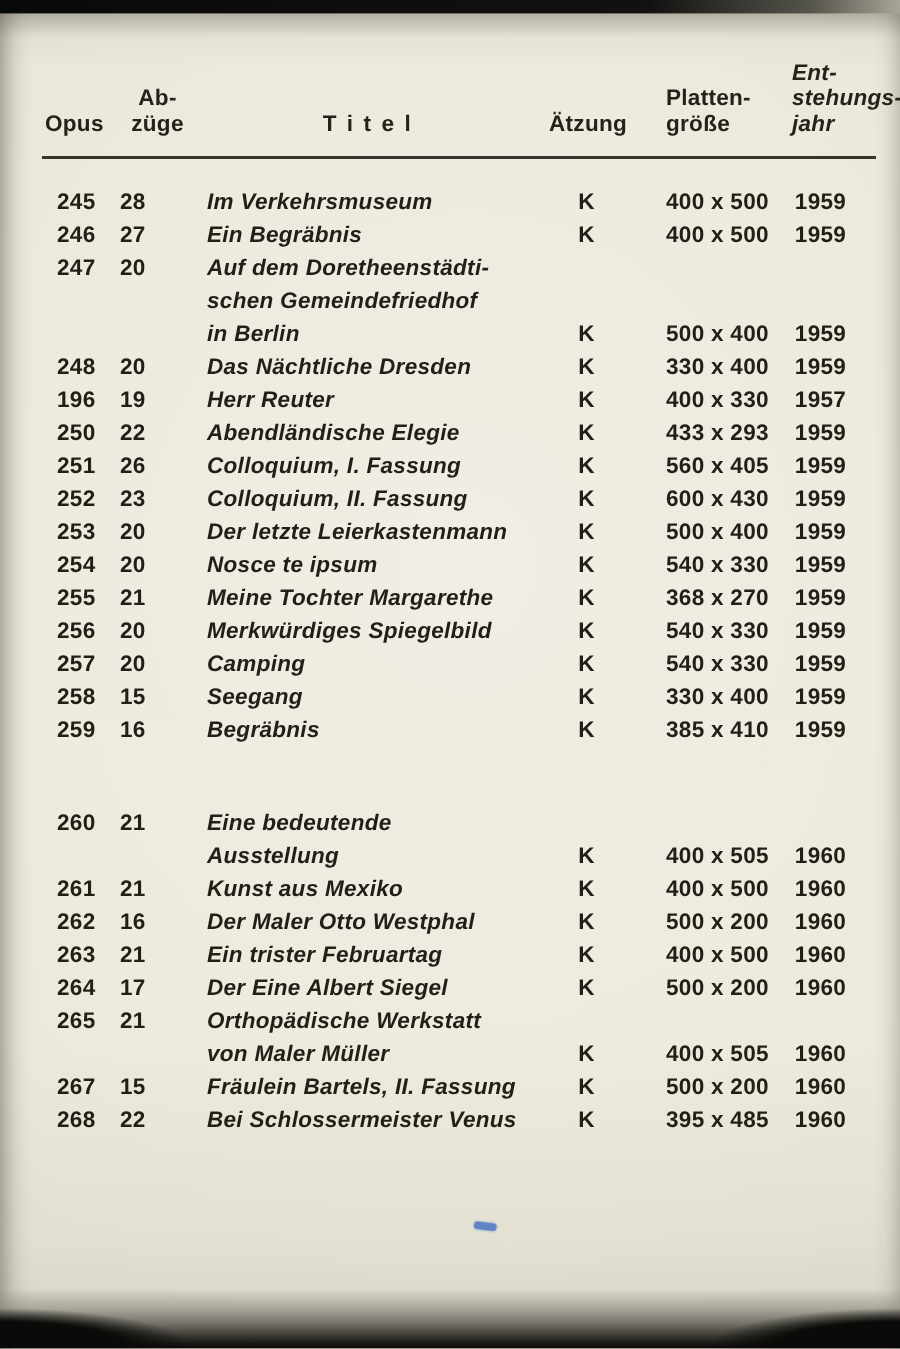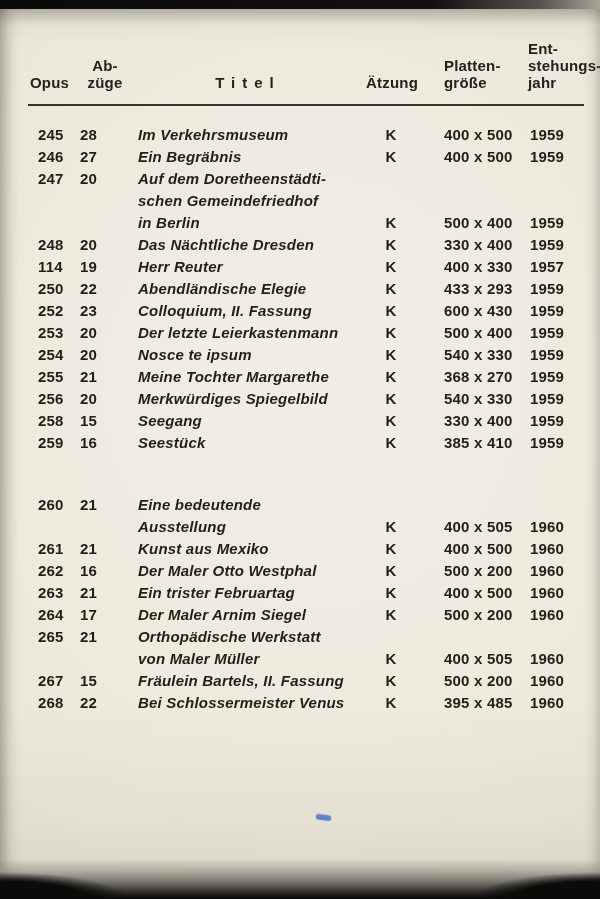--- a/index.html
+++ b/index.html
@@ -61,21 +61,21 @@
     vertical-align:bottom; font-weight:700; font-size:15px; line-height:17px;
     padding:0 0 13px 0; border-bottom:2.5px solid #37352b; text-align:left;
     color:#24221a; letter-spacing:0.2px;
   }
   th .line { display:block; }
   th.h-opus   { padding-left:2px; }
   th.h-copies { text-align:center; }
   th.h-title  { text-align:center; letter-spacing:7px; }
   th.h-etch   { text-align:right; }
   th.h-size   { padding-left:28px; }
-  th.h-year   { padding-left:12px; }
+  th.h-year   { padding-left:12px;font-style:italic; }
 
   td {
     font-weight:700; font-size:15px; line-height:22px;
     letter-spacing:0.2px; color:#221f16; padding:0;
   }
   tbody tr:first-child td { padding-top:18px; }
   tr.gap td { padding-top:40px; }
   td.cell-opus   { vertical-align:top; padding-left:10px; }
   td.cell-copies { vertical-align:top; text-align:left; }
   td.cell-title  { vertical-align:top; padding-left:8px;font-style:italic; }
@@ -162,40 +162,50 @@
             <td class="cell-opus">248</td>
             <td class="cell-copies">20</td>
             <td class="cell-title">
               <div>Das Nächtliche Dresden</div>
             </td>
             <td class="cell-etching">K</td>
             <td class="cell-size">330 x 400</td>
             <td class="cell-year">1959</td>
           </tr>
           <tr>
-            <td class="cell-opus">114</td>
+            <td class="cell-opus">196</td>
             <td class="cell-copies">19</td>
             <td class="cell-title">
               <div>Herr Reuter</div>
             </td>
             <td class="cell-etching">K</td>
             <td class="cell-size">400 x 330</td>
             <td class="cell-year">1957</td>
           </tr>
           <tr>
             <td class="cell-opus">250</td>
             <td class="cell-copies">22</td>
             <td class="cell-title">
               <div>Abendländische Elegie</div>
             </td>
             <td class="cell-etching">K</td>
             <td class="cell-size">433 x 293</td>
             <td class="cell-year">1959</td>
           </tr>
           <tr>
+            <td class="cell-opus">251</td>
+            <td class="cell-copies">26</td>
+            <td class="cell-title">
+              <div>Colloquium, I. Fassung</div>
+            </td>
+            <td class="cell-etching">K</td>
+            <td class="cell-size">560 x 405</td>
+            <td class="cell-year">1959</td>
+          </tr>
+          <tr>
             <td class="cell-opus">252</td>
             <td class="cell-copies">23</td>
             <td class="cell-title">
               <div>Colloquium, II. Fassung</div>
             </td>
             <td class="cell-etching">K</td>
             <td class="cell-size">600 x 430</td>
             <td class="cell-year">1959</td>
           </tr>
           <tr>
@@ -232,34 +242,44 @@
             <td class="cell-opus">256</td>
             <td class="cell-copies">20</td>
             <td class="cell-title">
               <div>Merkwürdiges Spiegelbild</div>
             </td>
             <td class="cell-etching">K</td>
             <td class="cell-size">540 x 330</td>
             <td class="cell-year">1959</td>
           </tr>
           <tr>
+            <td class="cell-opus">257</td>
+            <td class="cell-copies">20</td>
+            <td class="cell-title">
+              <div>Camping</div>
+            </td>
+            <td class="cell-etching">K</td>
+            <td class="cell-size">540 x 330</td>
+            <td class="cell-year">1959</td>
+          </tr>
+          <tr>
             <td class="cell-opus">258</td>
             <td class="cell-copies">15</td>
             <td class="cell-title">
               <div>Seegang</div>
             </td>
             <td class="cell-etching">K</td>
             <td class="cell-size">330 x 400</td>
             <td class="cell-year">1959</td>
           </tr>
           <tr>
             <td class="cell-opus">259</td>
             <td class="cell-copies">16</td>
             <td class="cell-title">
-              <div>Seestück</div>
+              <div>Begräbnis</div>
             </td>
             <td class="cell-etching">K</td>
             <td class="cell-size">385 x 410</td>
             <td class="cell-year">1959</td>
           </tr>
           <tr class="gap">
             <td class="cell-opus">260</td>
             <td class="cell-copies">21</td>
             <td class="cell-title">
               <div>Eine bedeutende</div>
@@ -296,21 +316,21 @@
               <div>Ein trister Februartag</div>
             </td>
             <td class="cell-etching">K</td>
             <td class="cell-size">400 x 500</td>
             <td class="cell-year">1960</td>
           </tr>
           <tr>
             <td class="cell-opus">264</td>
             <td class="cell-copies">17</td>
             <td class="cell-title">
-              <div>Der Maler Arnim Siegel</div>
+              <div>Der Eine Albert Siegel</div>
             </td>
             <td class="cell-etching">K</td>
             <td class="cell-size">500 x 200</td>
             <td class="cell-year">1960</td>
           </tr>
           <tr>
             <td class="cell-opus">265</td>
             <td class="cell-copies">21</td>
             <td class="cell-title">
               <div>Orthopädische Werkstatt</div>

